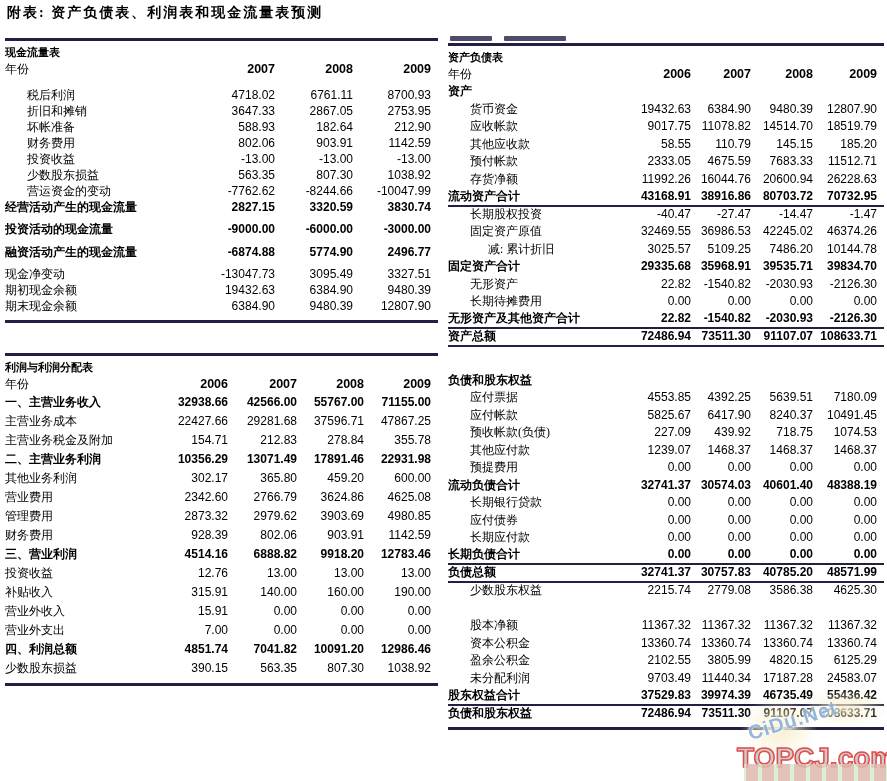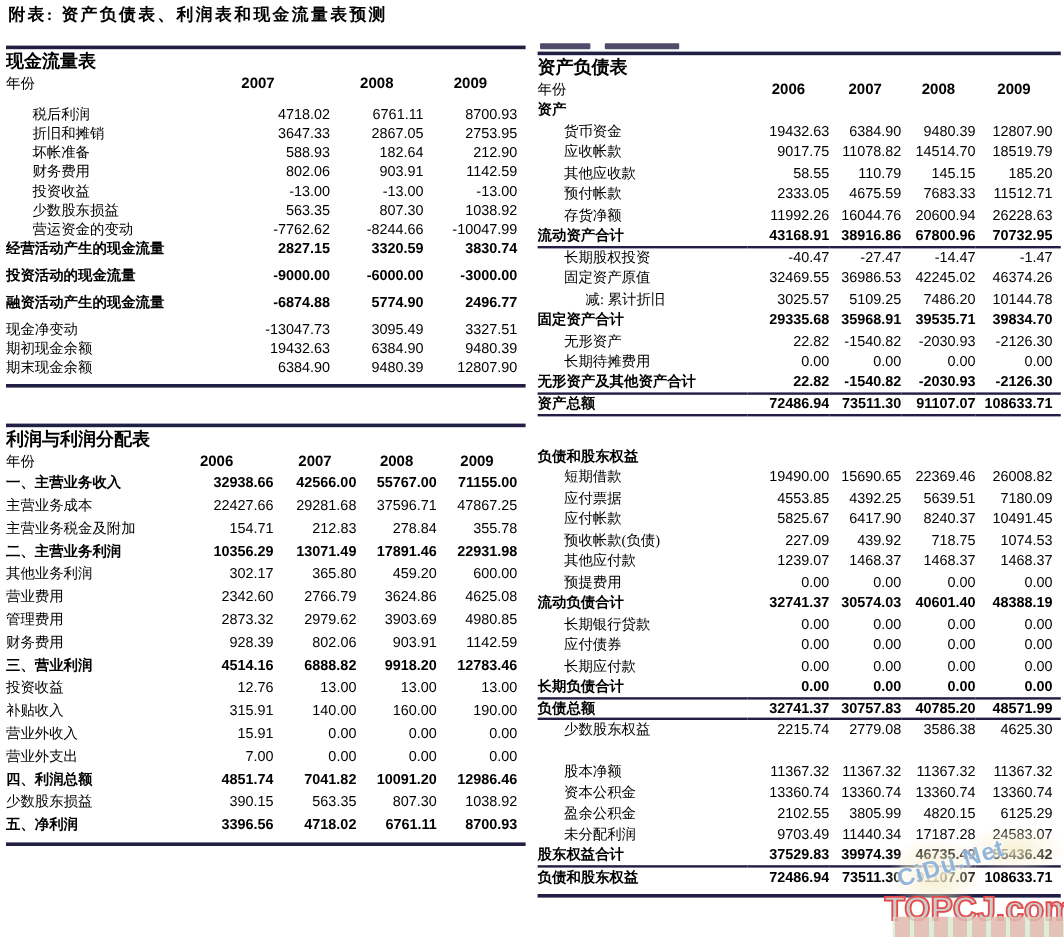--- a/index.html
+++ b/index.html
@@ -22,24 +22,24 @@
   .block.income{margin-top:30px;}
   .col-right .block{margin-top:7px;}
 
   table.tbl{border-collapse:collapse;table-layout:fixed;width:100%;}
   .tbl td{padding:0;font-size:12px;line-height:1.1;vertical-align:middle;
           white-space:nowrap;overflow:hidden;}
   .tbl td:last-child{padding-right:7px;}
   .tbl .lbl{text-align:left;font-family:"Liberation Serif",serif;}
   .tbl .num{text-align:right;font-family:"Liberation Sans",sans-serif;}
 
-  .tbl-title td{font-weight:bold;font-size:15px;height:17px;padding-top:3px;
+  .tbl-title td{font-weight:bold;font-size:11px;height:17px;padding-top:3px;
           font-family:"Liberation Serif",serif;}
   .hdr td{height:17px;}
-  .hdr .num{font-weight:bold;font-size:12.5px;text-align:center;}
+  .hdr .num{font-weight:bold;font-size:12.5px;}
 
   .cashflow tbody tr{height:16px;}
   .cashflow .hgap{height:10px;}
   .income tbody tr{height:19px;margin-top:39px;}
   .balance tbody tr{height:17.5px;}
 
   tr.bold td{font-weight:bold;}
   tr.section td.lbl{font-weight:bold;}
   tr.indent td.lbl{padding-left:22px;}
   tr.indent2 td.lbl{padding-left:40px;}
@@ -316,27 +316,20 @@
               <td class="num">10091.20</td>
               <td class="num">12986.46</td>
             </tr>
             <tr>
               <td class="lbl">少数股东损益</td>
               <td class="num">390.15</td>
               <td class="num">563.35</td>
               <td class="num">807.30</td>
               <td class="num">1038.92</td>
             </tr>
-            <tr class="bold">
-              <td class="lbl">五、净利润</td>
-              <td class="num">3396.56</td>
-              <td class="num">4718.02</td>
-              <td class="num">6761.11</td>
-              <td class="num">8700.93</td>
-            </tr>
           </tbody>
         <tfoot>
             <tr class="pad-bottom">
               <td colspan="5"></td>
             </tr>
           </tfoot>
       </table>
     </div>
 
   </div>
@@ -406,21 +399,21 @@
               <td class="lbl">存货净额</td>
               <td class="num">11992.26</td>
               <td class="num">16044.76</td>
               <td class="num">20600.94</td>
               <td class="num">26228.63</td>
             </tr>
             <tr class="bold line-below">
               <td class="lbl">流动资产合计</td>
               <td class="num">43168.91</td>
               <td class="num">38916.86</td>
-              <td class="num">67800.96</td>
+              <td class="num">80703.72</td>
               <td class="num">70732.95</td>
             </tr>
             <tr class="indent">
               <td class="lbl">长期股权投资</td>
               <td class="num">-40.47</td>
               <td class="num">-27.47</td>
               <td class="num">-14.47</td>
               <td class="num">-1.47</td>
             </tr>
             <tr class="indent">
@@ -476,27 +469,20 @@
               <td colspan="5"></td>
             </tr>
             <tr class="section">
               <td class="lbl">负债和股东权益</td>
               <td class="num"></td>
               <td class="num"></td>
               <td class="num"></td>
               <td class="num"></td>
             </tr>
             <tr class="indent">
-              <td class="lbl">短期借款</td>
-              <td class="num">19490.00</td>
-              <td class="num">15690.65</td>
-              <td class="num">22369.46</td>
-              <td class="num">26008.82</td>
-            </tr>
-            <tr class="indent">
               <td class="lbl">应付票据</td>
               <td class="num">4553.85</td>
               <td class="num">4392.25</td>
               <td class="num">5639.51</td>
               <td class="num">7180.09</td>
             </tr>
             <tr class="indent">
               <td class="lbl">应付帐款</td>
               <td class="num">5825.67</td>
               <td class="num">6417.90</td>

